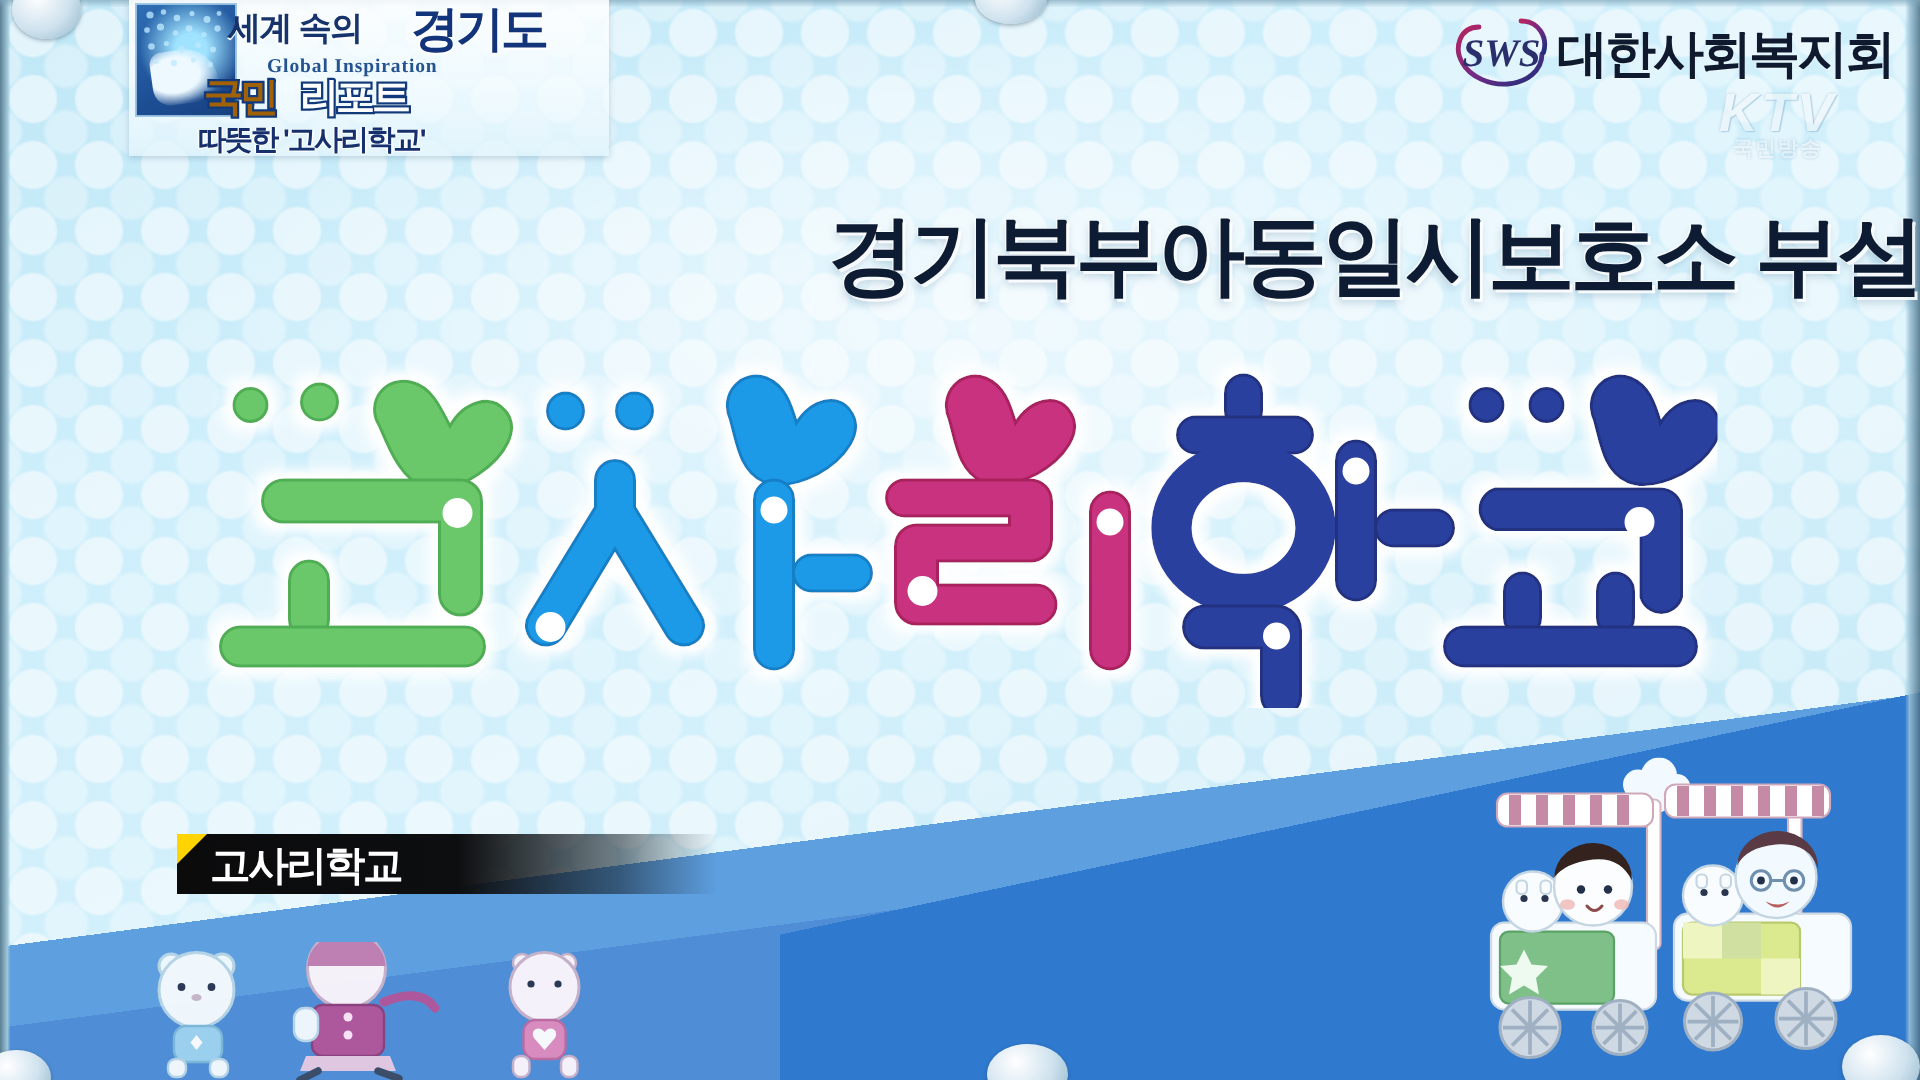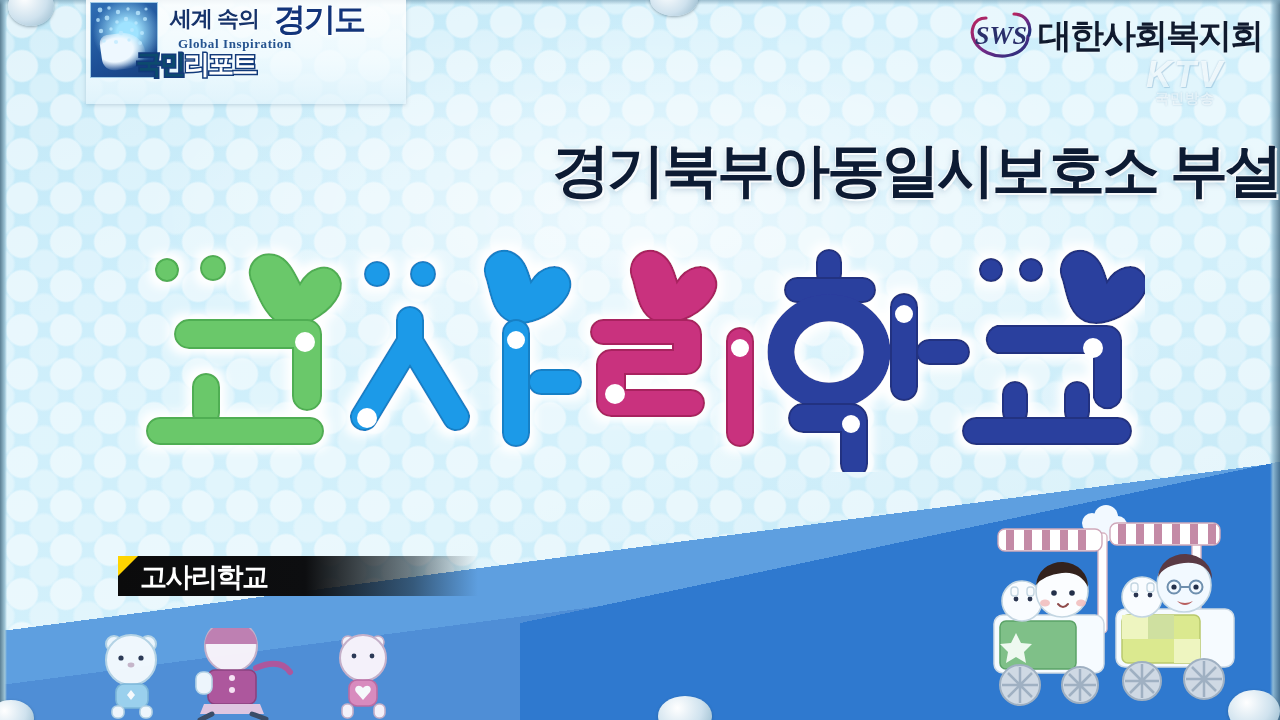--- a/index.html
+++ b/index.html
@@ -69,42 +69,42 @@
     border:1px solid #9ec9e6;
   }
   .banner .globe:after{
     content:"";position:absolute;left:10px;top:30px;width:44px;height:36px;
     background:radial-gradient(ellipse at 35% 45%, #eef8ff 0 42%, rgba(238,248,255,.15) 70%, rgba(238,248,255,0) 80%);
     border-radius:8px 22px 14px 12px;transform:rotate(-8deg);
   }
   .gg-dots{position:absolute;left:6px;top:4px;width:62px;height:44px;opacity:.85;}
 
   .t-sega{
-    position:absolute;left:84px;top:4px;
+    position:absolute;left:66px;top:4px;
     font-size:22px;font-weight:700;color:#16336b;letter-spacing:-1px;
     text-shadow:0 1px 0 rgba(255,255,255,.95);
   }
   .t-gg{
     position:absolute;left:188px;top:-2px;
     font-size:32px;font-weight:700;color:#12347a;letter-spacing:-2px;
     text-shadow:1px 1px 0 #ffffff, -1px 0 0 #ffffff;
   }
   .t-global{
     position:absolute;left:92px;top:36px;
     font-family:"Liberation Serif","DejaVu Serif",serif;
     font-size:13px;font-weight:700;color:#25538f;letter-spacing:.6px;
   }
   .t-report{
     position:absolute;left:50px;top:47px;
     font-size:26px;font-weight:700;letter-spacing:-2px;
     -webkit-text-stroke:3px #123a7a;
     paint-order:stroke fill;
   }
-  .t-report .a{color:#0c4a6e;}
-  .t-report .b{color:#ffffff;}
+  .t-report .a{color:#a16207;}
+  .t-report .b{color:#ffffff;padding-left:16px;}
   .t-sub{
     position:absolute;left:46px;top:80px;
     font-size:19px;font-weight:700;color:#15306d;letter-spacing:-1.4px;
     text-shadow:0 1px 0 #ffffff,1px 0 0 #ffffff,-1px 0 0 #ffffff;
   }
 
   
   .sponsor{position:absolute;right:18px;top:6px;height:60px;display:flex;align-items:center;gap:2px;}
   .sws{width:70px;height:56px;}
   .sponsor-name{
@@ -210,20 +210,21 @@
         <circle cx="12" cy="37" r="1.8"></circle>
           <circle cx="24" cy="38" r="2.1"></circle>
           <circle cx="37" cy="36" r="1.7"></circle>
         <circle cx="48" cy="39" r="2"></circle>
       </g>
     </svg>
     <div class="t-sega">세계 속의</div>
     <div class="t-gg">경기도</div>
     <div class="t-global">Global Inspiration</div>
     <div class="t-report"><span class="a">국민</span><span class="b">리포트</span></div>
+    <div class="t-sub">따뜻한 '고사리학교'</div>
   </div>
 
   <div class="sponsor">
     <svg class="sws" viewBox="0 0 70 56">
       <defs>
         <linearGradient id="swsg" x1="0" y1="0" x2="1" y2="1">
           <stop offset="0%" stop-color="#b8245f"></stop>
             <stop offset="55%" stop-color="#6e2a86"></stop>
           <stop offset="100%" stop-color="#1b2f7a"></stop>
         </linearGradient>

